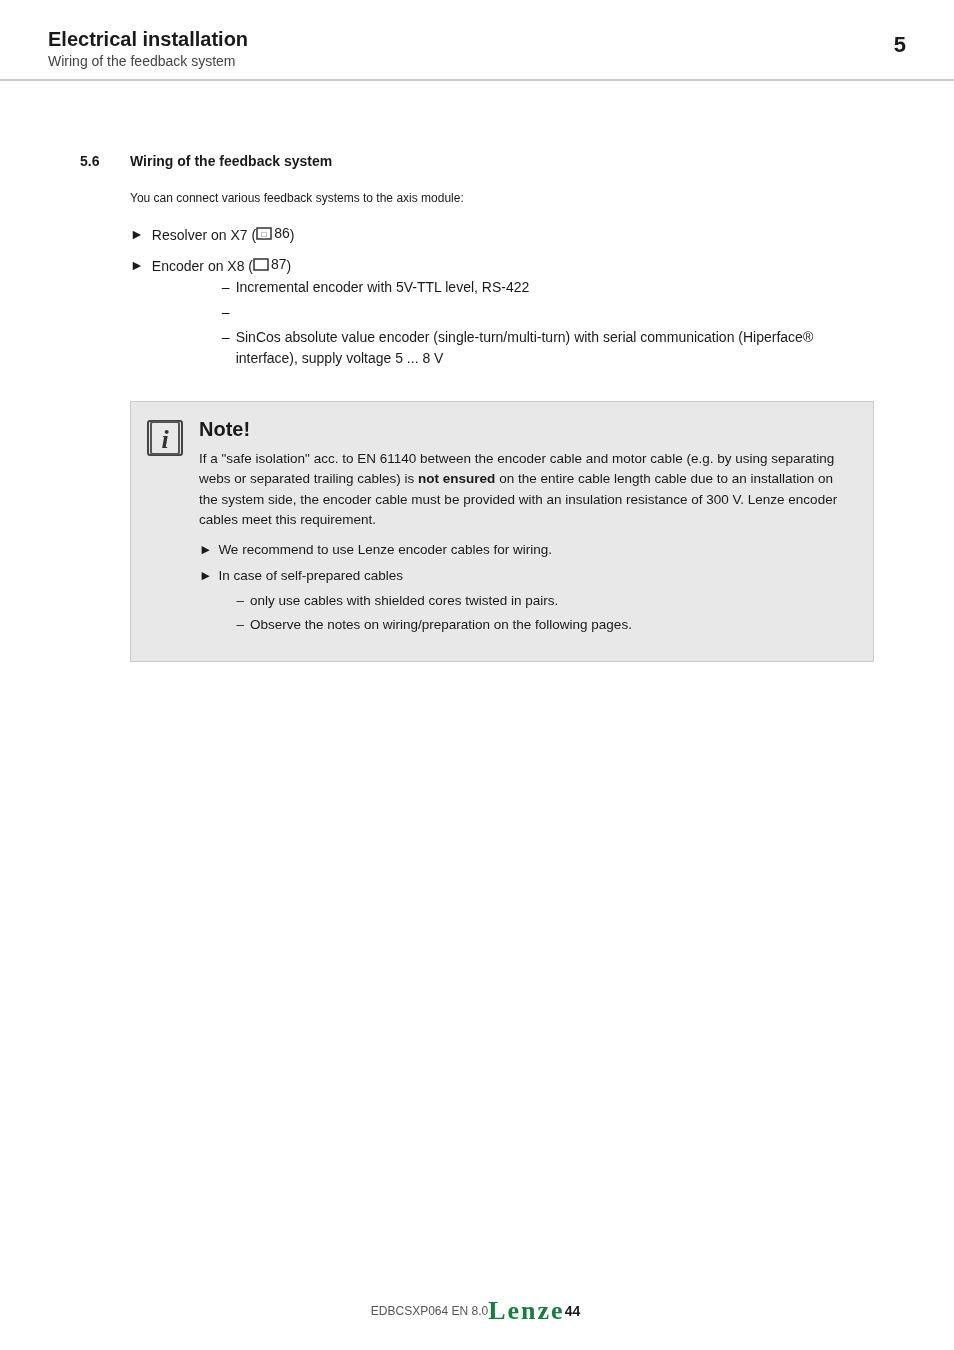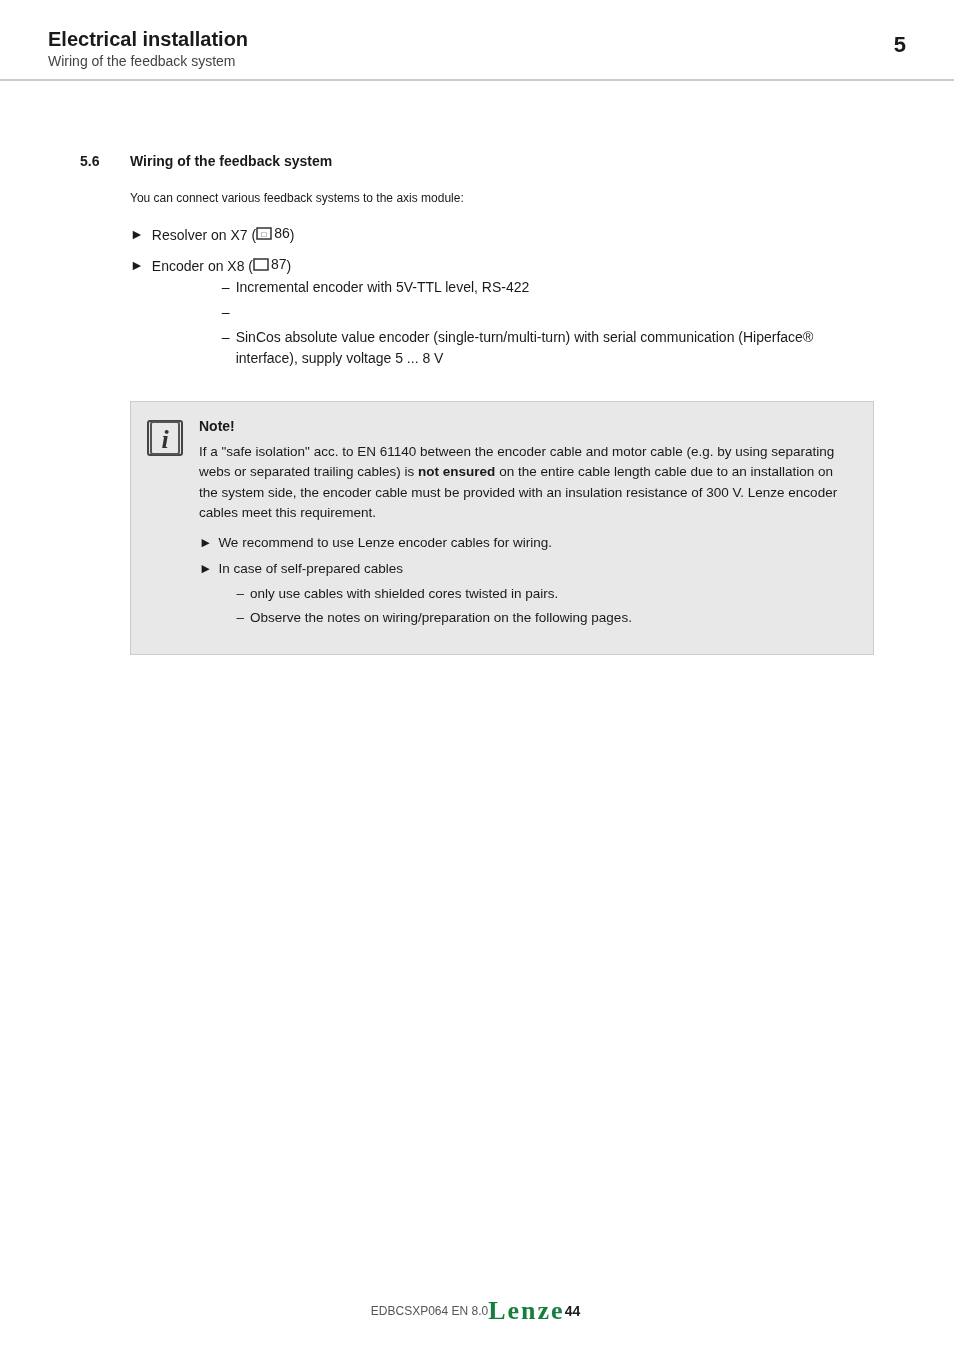--- a/index.html
+++ b/index.html
@@ -139,21 +139,21 @@
       flex-shrink: 0;
       margin-top: 2px;
     }
 
     .note-content {
       flex: 1;
     }
 
     .note-title {
       font-weight: bold;
-      font-size: 14px;
+      font-size: 20px;
       margin-bottom: 8px;
     }
 
     .note-para {
       font-size: 13.5px;
       line-height: 1.5;
       margin-bottom: 10px;
     }
 
     .note-bullet {

